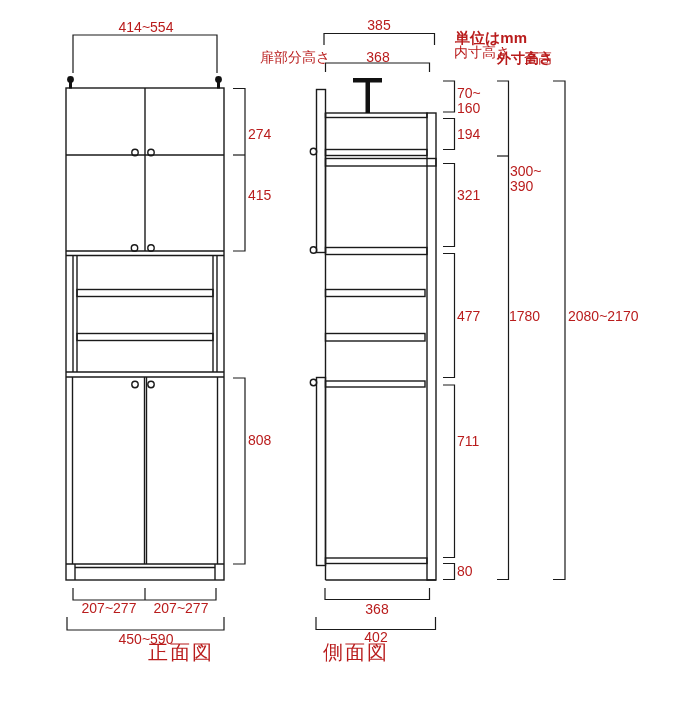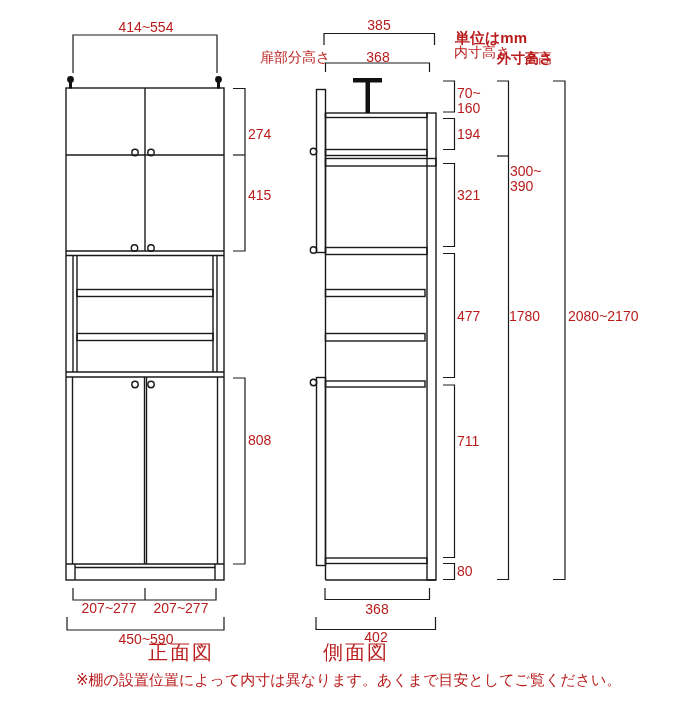--- a/index.html
+++ b/index.html
@@ -151,14 +151,13 @@
 
   <span class="lbl center" style="left:109px;top:601px;">207~277</span>
   <span class="lbl center" style="left:181px;top:601px;">207~277</span>
   <span class="lbl center" style="left:146px;top:632px;">450~590</span>
   <span class="lbl center" style="left:377px;top:602px;">368</span>
   <span class="lbl center" style="left:376px;top:630px;">402</span>
 
   <span class="lbl caption center" style="left:145px;top:645px;margin-left:36px;">正面図</span>
   <span class="lbl caption center" style="left:356px;top:645px;">側面図</span>
 
-  <span class="lbl note" style="left:76px;top:672px;">※棚の設置位置によって内寸は異なります。あくまで目安としてご覧ください。</span>
 </div>
 
 </body></html>

